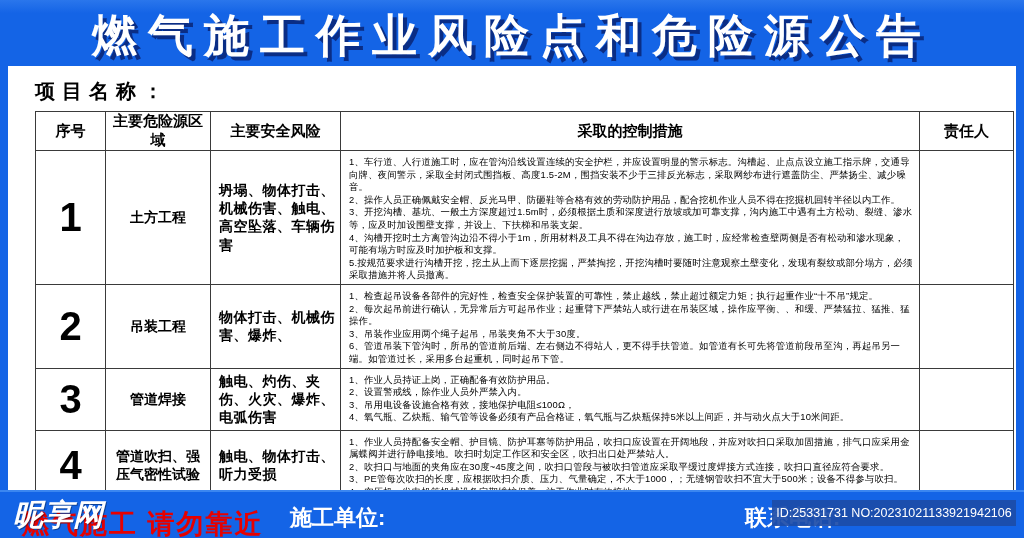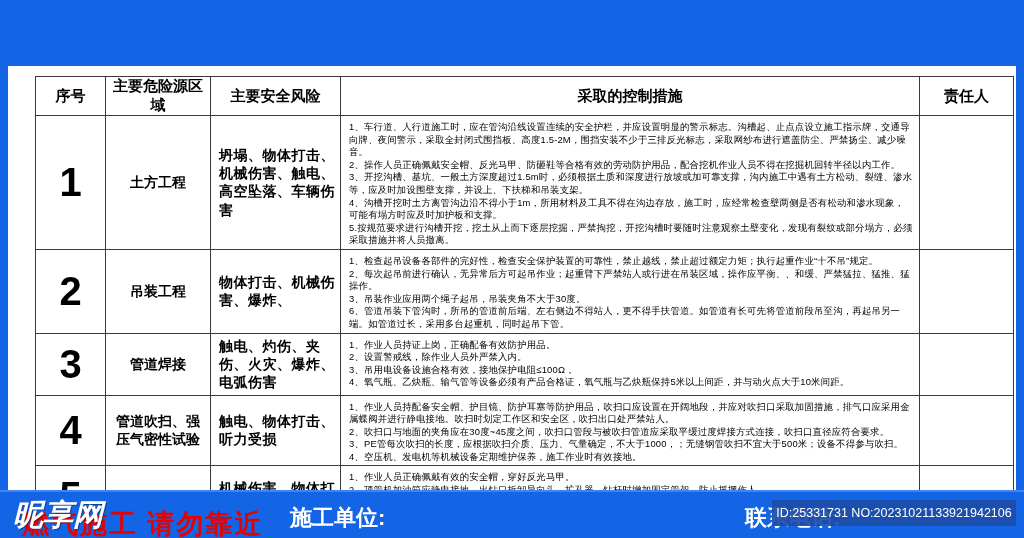--- a/index.html
+++ b/index.html
@@ -157,22 +157,26 @@
     display: flex; align-items: center; justify-content: center;
     z-index: 2;
     white-space: nowrap;
   }
 </style>
 </head>
 <body>
 
 <div class="poster">
 
+  <div class="header">
+    <div class="title">燃气施工作业风险点和危险源公告</div>
+  </div>
 
   <div class="body">
+    <div class="project-name">项目名称：</div>
 
     <table class="risk-table">
       <colgroup>
         <col style="width:70px">
         <col style="width:105px">
         <col style="width:130px">
         <col style="width:579px">
         <col style="width:94px">
       </colgroup>
       <thead>

